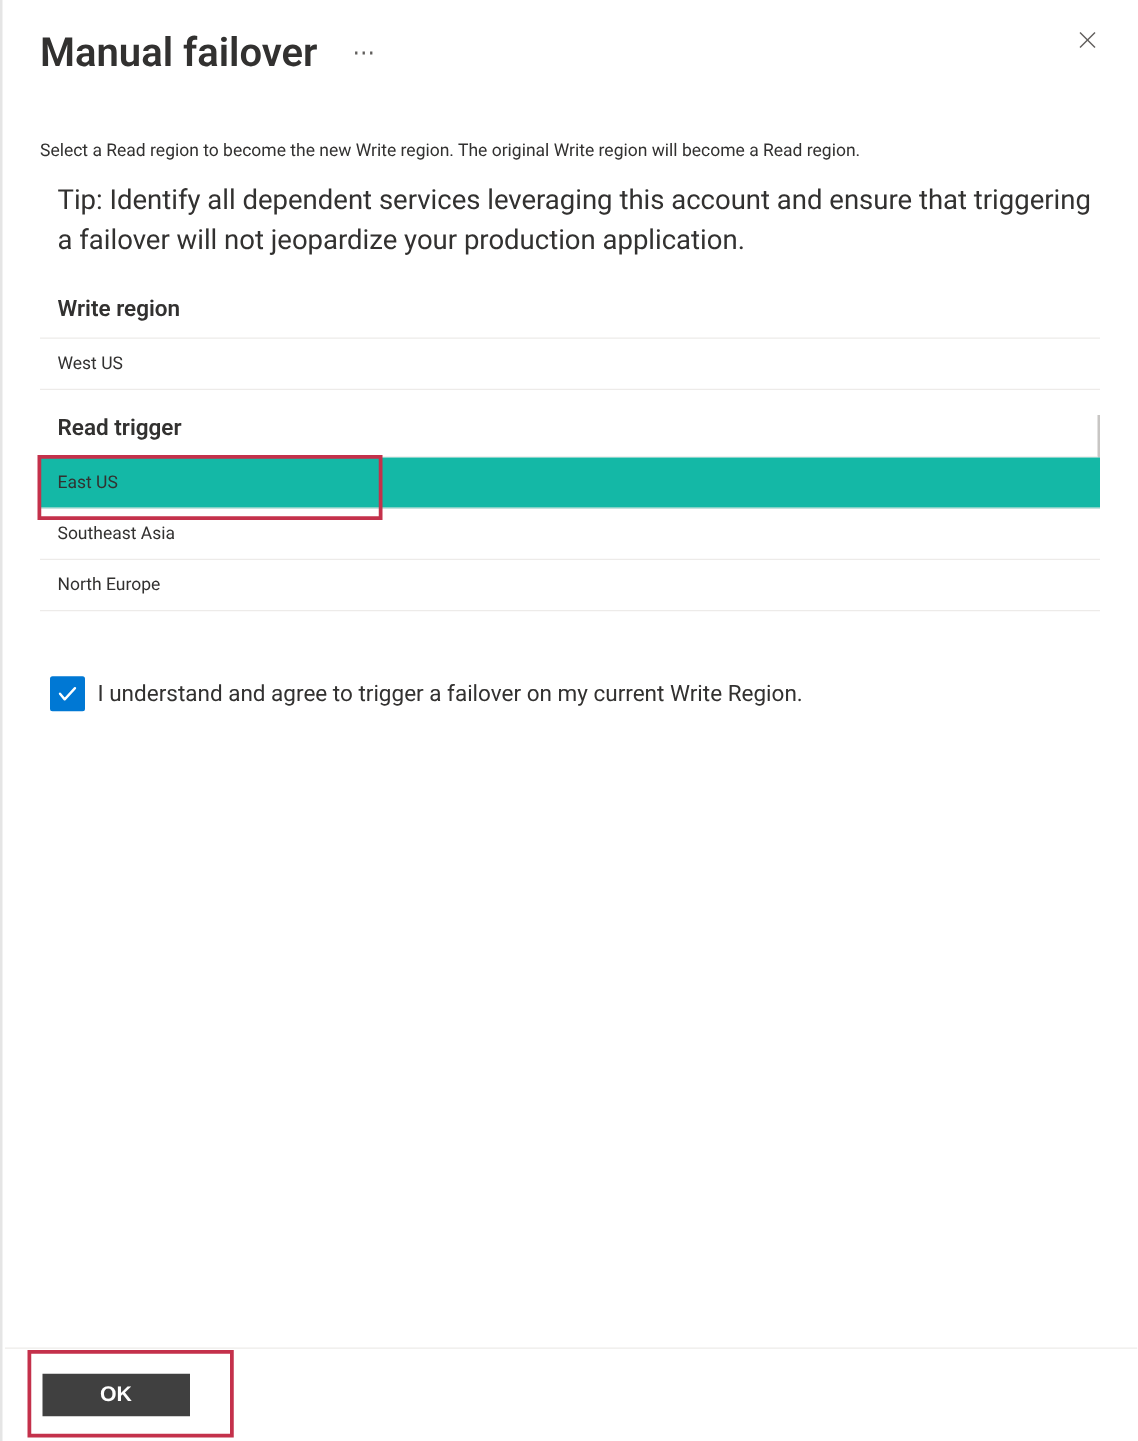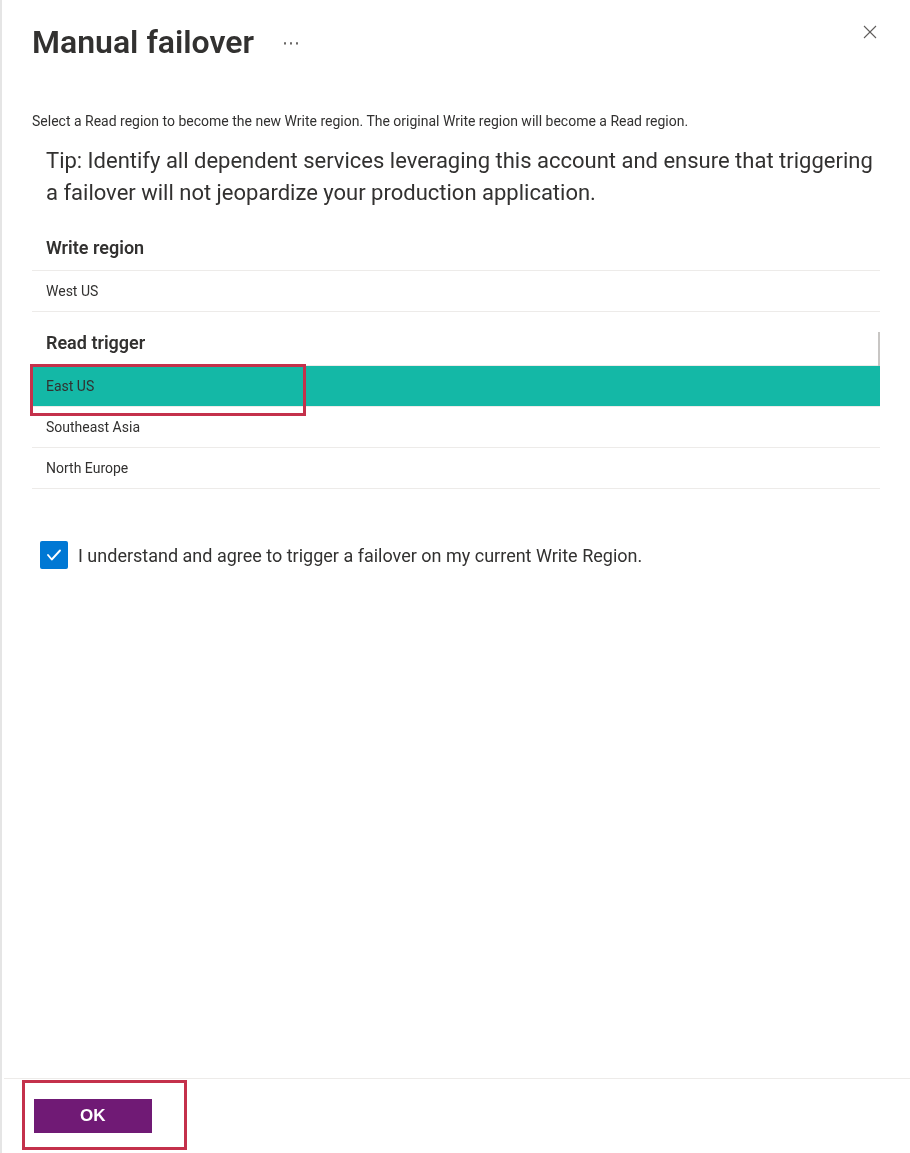--- a/index.html
+++ b/index.html
@@ -131,21 +131,21 @@
     }
     .footer {
       position: absolute;
       bottom: 0;
       left: 2px;
       right: 0;
       border-top: 1px solid #edebe9;
       padding: 20px 30px;
     }
     .ok-button {
-      background: #701a75;
+      background: #404040;
       color: #fff;
       border: none;
       font-size: 17px;
       font-weight: 600;
       padding: 7px 46px;
       cursor: pointer;
     }
     .footer-highlight {
       position: absolute;
       border: 3px solid #c4314b;

